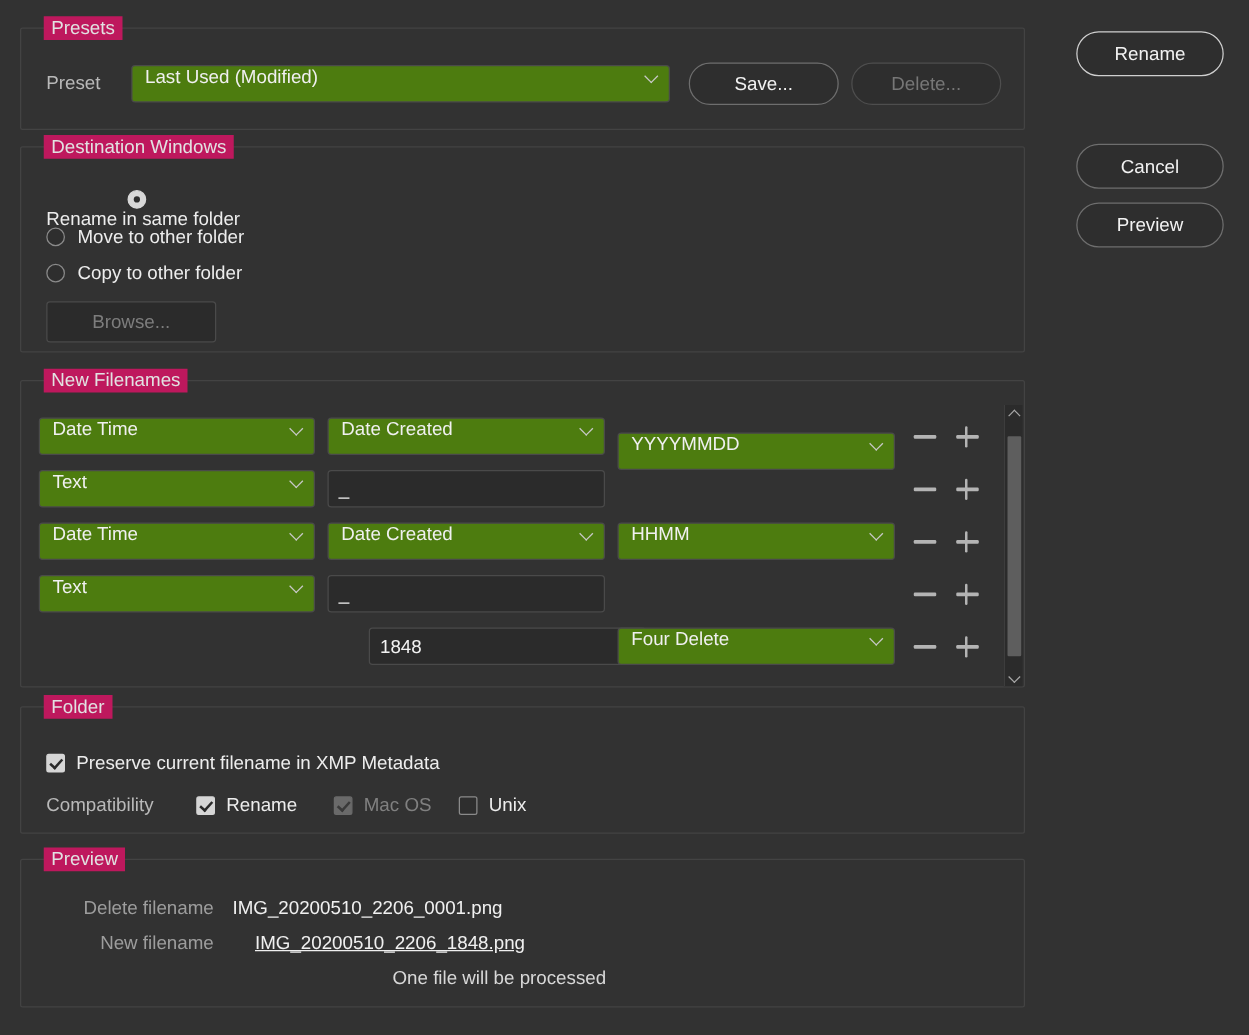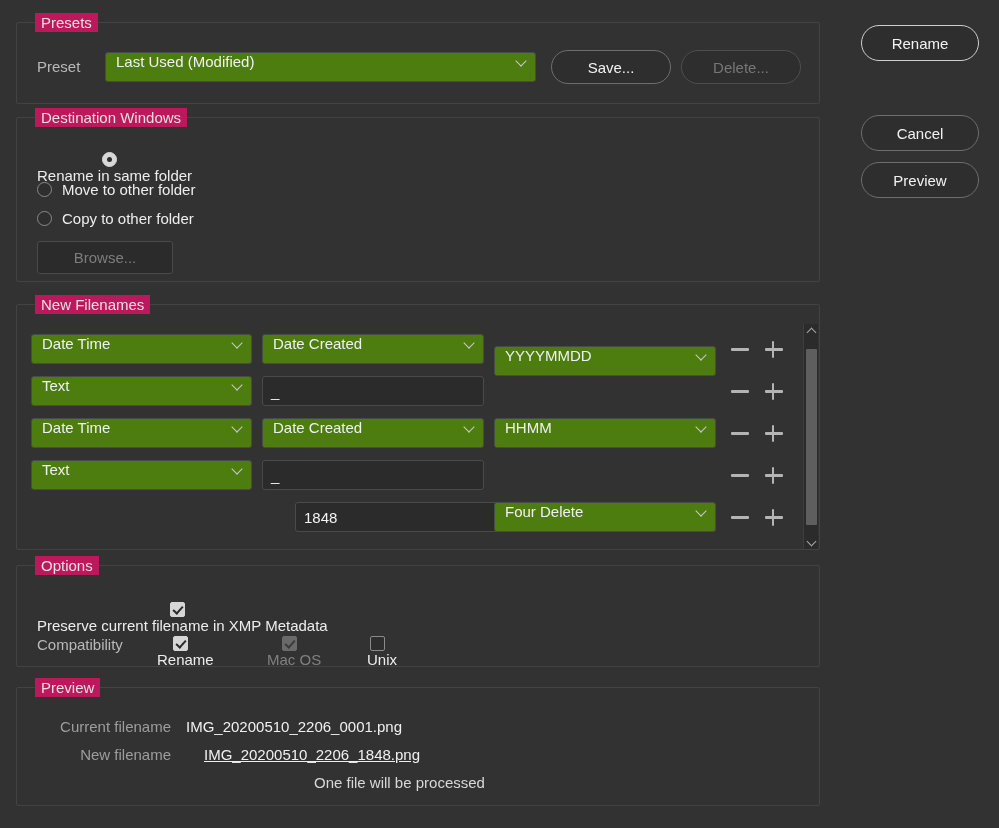--- a/index.html
+++ b/index.html
@@ -163,21 +163,20 @@
     background: #2e2e2e;
   }
   .radio-label { color: #ededed; font-size: 15px; }
 
   
   .check-row {
     position: absolute;
     display: flex;
     align-items: center;
     white-space: nowrap;
-    flex-direction: column;
   }
   .cbox {
     width: 15px;
     height: 15px;
     box-sizing: border-box;
     border: 1.5px solid #8a8a8a;
     border-radius: 2px;
     background: #2e2e2e;
     margin-right: 9px;
     position: relative;
@@ -406,21 +405,21 @@
   <div class="pm" style="left:730px; top:507px;"></div>
   <div class="pm plus" style="left:764px; top:507px;"></div>
 
   <div class="scrollbar" style="left:803px; top:324px; height:225px;">
     <div class="sb-arrow up" style="top:0px;"></div>
     <div class="sb-thumb" style="top:25px; height:176px;"></div>
     <div class="sb-arrow down" style="bottom:0px;"></div>
   </div>
 
   <div class="group" style="left:16px; top:565px; width:804px; height:102px;">
-    <span class="group-label">Options</span>
+    <span class="group-label">Folder</span>
   </div>
 
   <div class="check-row" style="left:37px; top:602px;">
     <span class="cbox on"></span>
     <span class="check-label">Preserve current filename in XMP Metadata</span>
   </div>
 
   <span class="field-label" style="left:37px; top:636px;">Compatibility</span>
 
   <div class="check-row" style="left:157px; top:636px;">
@@ -435,21 +434,21 @@
 
   <div class="check-row" style="left:367px; top:636px;">
     <span class="cbox"></span>
     <span class="check-label">Unix</span>
   </div>
 
   <div class="group" style="left:16px; top:687px; width:804px; height:119px;">
     <span class="group-label">Preview</span>
   </div>
 
-  <span class="pv-label" style="left:0px; top:718px; width:171px;">Current filename</span>
+  <span class="pv-label" style="left:0px; top:718px; width:171px;">Delete filename</span>
   <span class="pv-value" style="left:186px; top:718px;">IMG_20200510_2206_0001.png</span>
 
   <span class="pv-label" style="left:0px; top:746px; width:171px;">New filename</span>
   <span class="pv-value" style="left:204px; top:746px;text-decoration:underline;">IMG_20200510_2206_1848.png</span>
 
   <span class="pv-note" style="left:314px; top:774px;">One file will be processed</span>
 
   <div class="btn default" style="left:861px; top:25px; width:118px; height:36px;">
     <span>Rename</span>
   </div>

